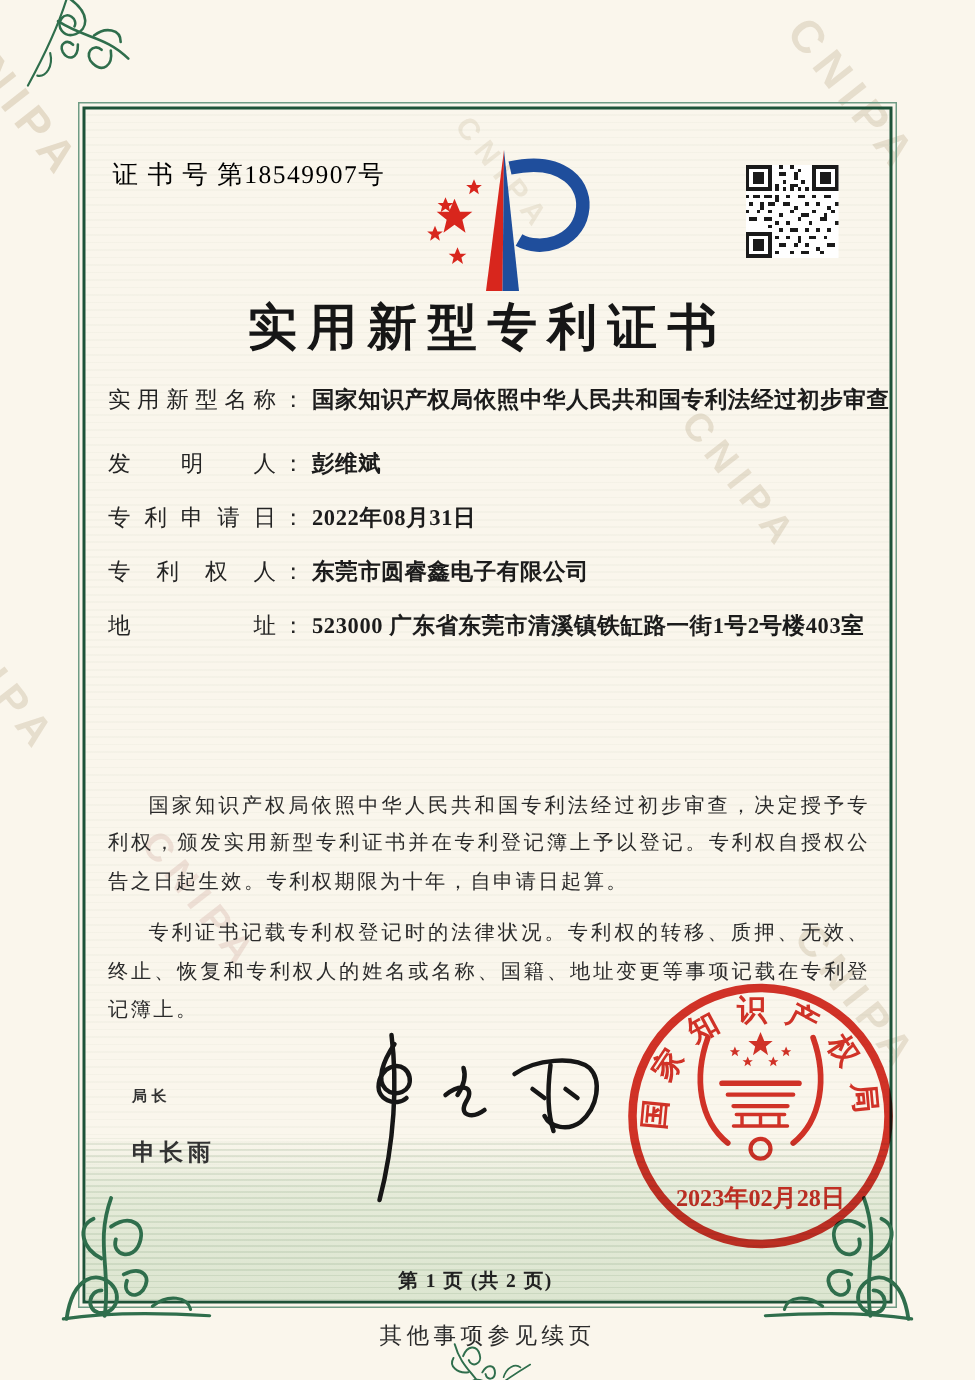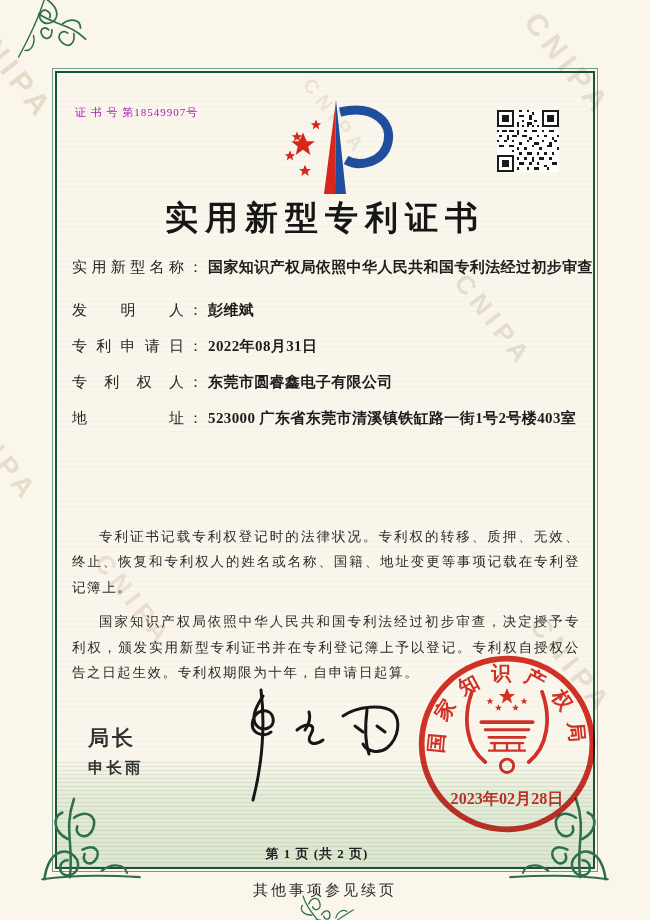--- a/index.html
+++ b/index.html
@@ -40,21 +40,21 @@
       repeating-linear-gradient(0deg, rgba(110,145,105,.16) 0 1px, transparent 1px 4px),
       linear-gradient(180deg, rgba(226,234,214,0) 0%, rgba(224,232,212,.8) 35%, rgba(219,229,207,.95) 100%);
   }
   
   .flourish { position:absolute; z-index:3; }
   .fl-bl { left:38px;  top:786px; width:106px; height:106px; }
   .fl-br { left:506px; top:786px; width:106px; height:106px; transform:scaleX(-1); }
   .fl-tl { left:10px;  top:-8px;  width:92px;  height:92px;  transform:rotate(115deg) scale(.78); }
   .fl-bc { left:292px; top:878px; width:60px;  height:60px;  transform:rotate(-35deg) scale(.9); }
   
-  .cert-number { position:absolute; z-index:2; left:75px; top:105px; font-size:11px; letter-spacing:1px; color:#a21caf; }
+  .cert-number { position:absolute; z-index:2; left:75px; top:105px; font-size:17px; letter-spacing:1px; color:#000000; }
   .logo { position:absolute; z-index:2; left:248px; top:98px; width:160px; height:100px; }
   .qr   { position:absolute; z-index:2; left:497px; top:110px; width:62px; height:62px; }
   .title {
     position:absolute; z-index:2; left:0; width:650px; top:196px;
     text-align:center; font-size:33px; font-weight:bold; letter-spacing:7px; color:#161616;
   }
   
   .fields { position:absolute; z-index:2; left:72px; top:256px; width:522px; font-size:15px; }
   .frow { line-height:23px; }
   .frow.mb-lg { margin-bottom:20px; } .frow.mb { margin-bottom:13px; }
@@ -68,21 +68,21 @@
   .grant-row { position:relative; }
   .grant-second { position:absolute; left:247px; top:0; white-space:nowrap; }
   
   .paras { position:absolute; z-index:2; left:72px; top:524px; width:508px; }
   .paras p {
     font-size:13.5px; line-height:1.88; letter-spacing:1.6px; color:#2b2b2b;
     text-indent:2em; text-align:justify;
   }
   .paras p + p { margin-top:9px; }
   
-  .sig-title { position:absolute; z-index:2; left:88px; top:724px; font-family:Liberation Mono, monospace; font-size:21px; font-weight:600; letter-spacing:3px; color:#333; }
+  .sig-title { position:absolute; z-index:2; left:88px; top:724px; font-family:Liberation Mono, monospace; font-size:10px; font-weight:600; letter-spacing:3px; color:#333; }
   .sig-name  { position:absolute; z-index:2; left:88px; top:758px; font-family:"Liberation Sans","DejaVu Sans",sans-serif; font-size:15.5px; font-weight:600; letter-spacing:3px; color:#333; }
   .sig-script { position:absolute; z-index:2; left:205px; top:686px; width:210px; height:122px; }
   .seal { position:absolute; z-index:4; left:415px; top:652px; width:184px; height:184px; mix-blend-mode:multiply; opacity:.95; }
   
   .page-num {
     position:absolute; z-index:5; left:52px; width:530px; top:845px;
     text-align:center; font-size:13px; font-weight:600; letter-spacing:1px; color:#222;
   }
   .cont-note {
     position:absolute; z-index:2; left:0; width:650px; top:881px;
@@ -178,22 +178,22 @@
   </div>
   <div class="frow mb">
     <span class="flabel">专利权人</span><span class="fcolon">：</span><span class="fvalue">东莞市圆睿鑫电子有限公司</span>
   </div>
   <div class="frow" style="margin-bottom:18px">
     <span class="flabel">地址</span><span class="fcolon">：</span><span class="fvalue">523000 广东省东莞市清溪镇铁缸路一街1号2号楼403室</span>
   </div>
 </div>
 
 <div class="paras">
+  <p>国家知识产权局依照中华人民共和国专利法经过初步审查，决定授予专利权，颁发实用新型专利证书并在专利登记簿上予以登记。专利权自授权公告之日起生效。专利权期限为十年，自申请日起算。</p>
   <p>专利证书记载专利权登记时的法律状况。专利权的转移、质押、无效、终止、恢复和专利权人的姓名或名称、国籍、地址变更等事项记载在专利登记簿上。</p>
-  <p>国家知识产权局依照中华人民共和国专利法经过初步审查，决定授予专利权，颁发实用新型专利证书并在专利登记簿上予以登记。专利权自授权公告之日起生效。专利权期限为十年，自申请日起算。</p>
 </div>
 
 <div class="sig-title">局长</div>
 <div class="sig-name">申长雨</div>
 
 <svg class="sig-script" viewBox="0 0 210 122">
   <g fill="none" stroke="#161616" stroke-width="3" stroke-linecap="round" stroke-linejoin="round">
     <path d="M58,10 C50,22 46,34 52,40 C58,46 70,42 68,32 C66,22 52,22 48,34 C44,48 60,52 66,46"></path>
     <path d="M56,4 C60,36 58,76 48,114"></path>
     <path d="M104,26 C106,32 104,38 100,44"></path>

